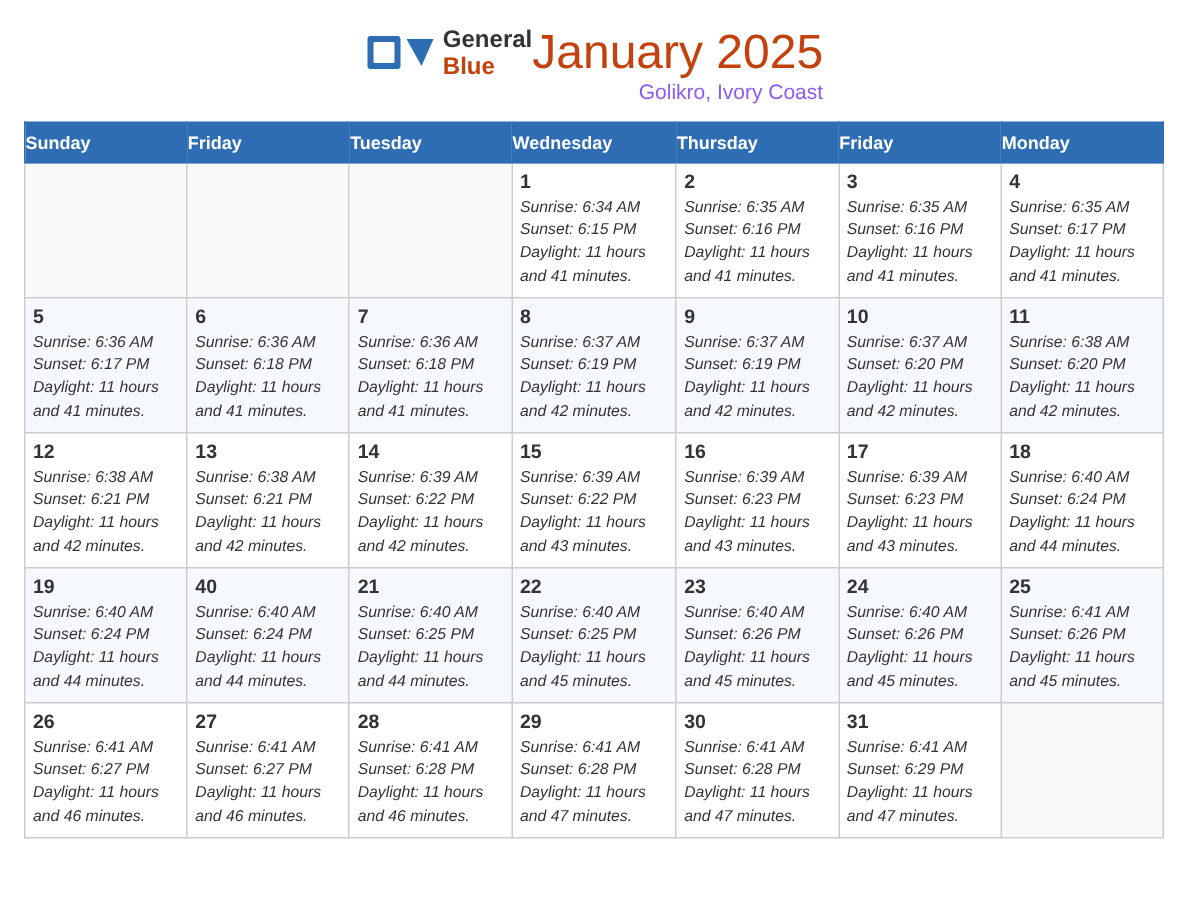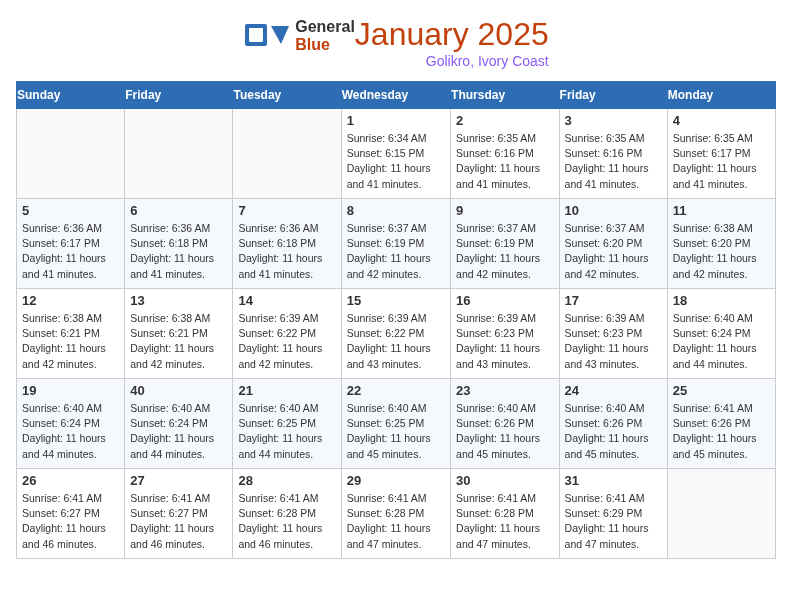--- a/index.html
+++ b/index.html
@@ -60,20 +60,21 @@
     .day-number {
       font-size: 13px;
       font-weight: bold;
       color: #333;
       margin-bottom: 3px;
     }
     .day-detail {
       color: #333;
       line-height: 1.45;
       font-size: 10.5px;
+      font-style: italic;
     }
     .empty-cell {
       background: #f9f9f9 !important;
     }
     .week-row td {
       height: 90px;
     }
   </style>
 </head>
 <body>

